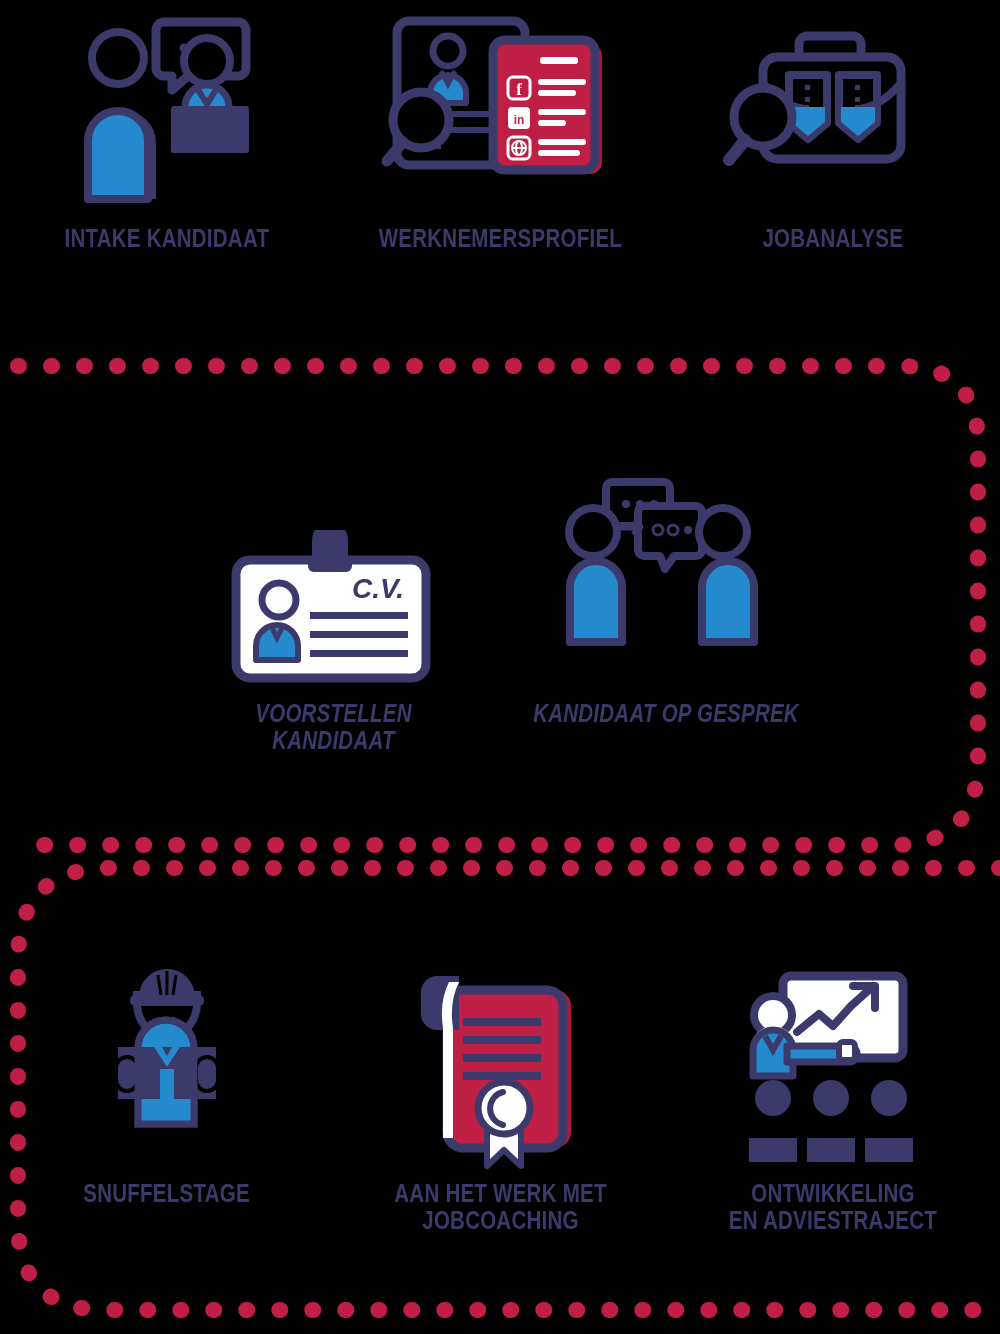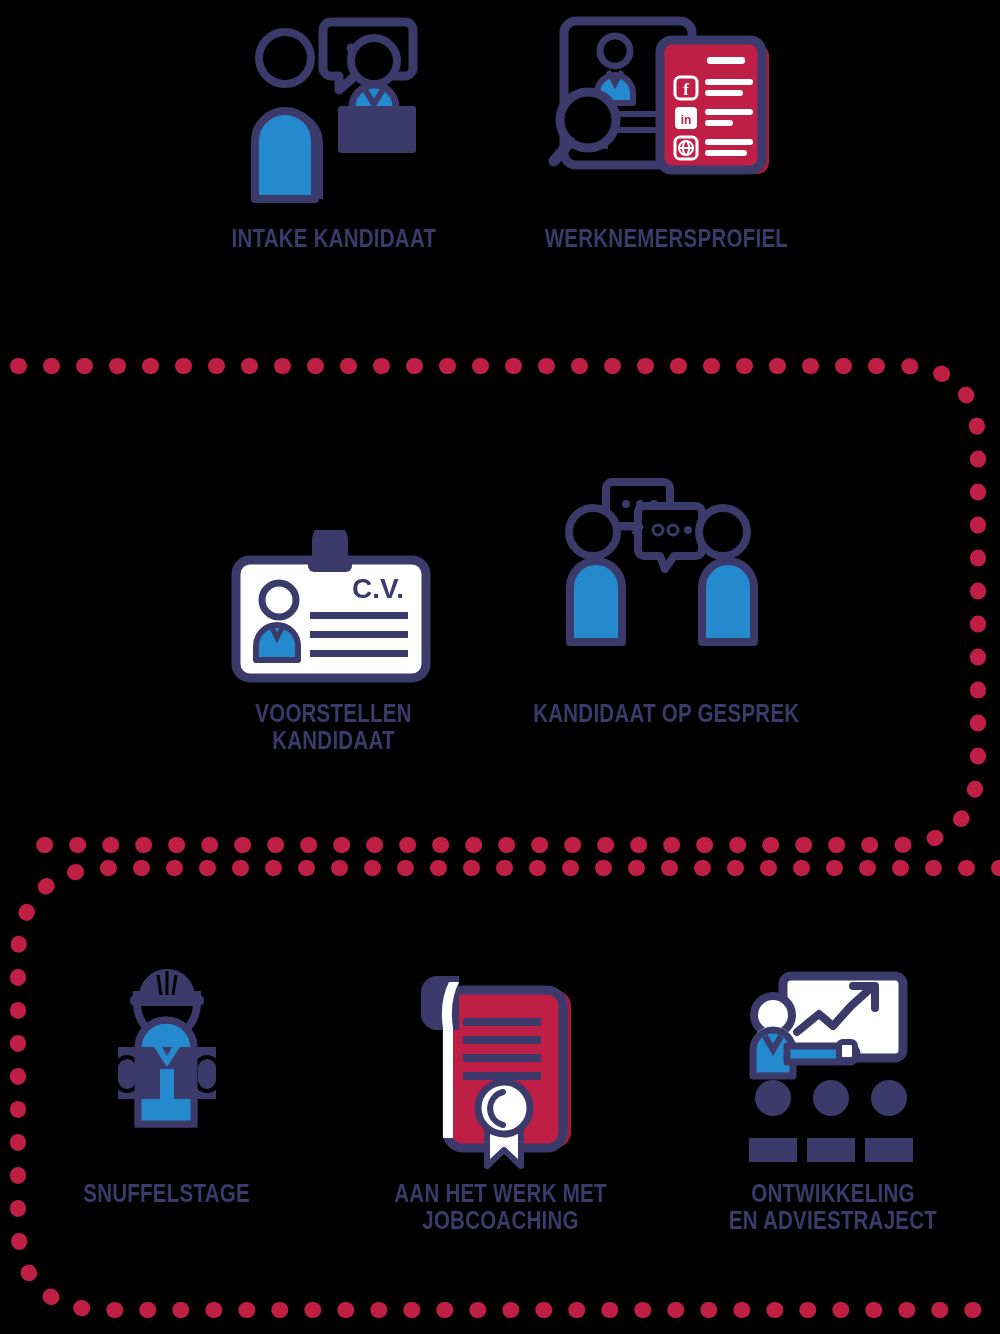--- a/index.html
+++ b/index.html
@@ -58,21 +58,21 @@
     font-size: 25px;
     letter-spacing: 0.3px;
     line-height: 1.08;
     transform: scaleX(0.82);
     transform-origin: center top;
     white-space: pre-line;
   }
 
   
   #row-1 { top: 0px; }
-  #row-2 { top: 455px; }
+  #row-2 { top: 455px; font-style: italic; }
   #row-3 { top: 945px; }
 
   #row-1 .icon-box { height: 215px; }
   #row-2 .icon-box { height: 235px; }
   #row-3 .icon-box { height: 225px; }
 </style>
 </head>
 <body>
 
 <div id="stage">
@@ -149,20 +149,46 @@
           <circle cx="144" cy="133" r="7" fill="none" stroke="#ffffff" stroke-width="2"></circle>
           <ellipse cx="144" cy="133" rx="3" ry="7" fill="none" stroke="#ffffff" stroke-width="2"></ellipse>
           <line x1="137" y1="133" x2="151" y2="133" stroke="#ffffff" stroke-width="2"></line>
           <rect x="163" y="124" width="48" height="6" rx="3" fill="#ffffff"></rect>
           <rect x="163" y="135" width="42" height="6" rx="3" fill="#ffffff"></rect>
         </svg>
       </div>
       <div class="caption">WERKNEMERSPROFIEL</div>
     </div>
 
+    <div class="cell">
+      <div class="icon-box">
+        <svg width="225" height="190" viewBox="0 0 225 190" xmlns="http://www.w3.org/2000/svg">
+
+          <path d="M78 35 v-16 a8 8 0 0 1 8 -8 h46 a8 8 0 0 1 8 8 v16" fill="none" stroke="#3b3a6b" stroke-width="9" stroke-linejoin="round"></path>
+
+          <rect x="42" y="32" width="138" height="102" rx="14" fill="none" stroke="#3b3a6b" stroke-width="9"></rect>
+
+          <path d="M42 58 q22 26 46 26 M180 58 q-22 26 -46 26" fill="none" stroke="#3b3a6b" stroke-width="8"></path>
+
+          <path d="M68 50 h38 v48 l-19 16 l-19 -16 z" fill="none" stroke="#3b3a6b" stroke-width="8" stroke-linejoin="round"></path>
+          <path d="M70 82 h34 v15 l-17 14 l-17 -14 z" fill="#2589cd"></path>
+          <rect x="84" y="60" width="5" height="5" fill="#3b3a6b"></rect>
+          <rect x="84" y="72" width="5" height="5" fill="#3b3a6b"></rect>
+
+          <path d="M118 50 h38 v48 l-19 16 l-19 -16 z" fill="none" stroke="#3b3a6b" stroke-width="8" stroke-linejoin="round"></path>
+          <path d="M120 82 h34 v15 l-17 14 l-17 -14 z" fill="#2589cd"></path>
+          <rect x="134" y="60" width="5" height="5" fill="#3b3a6b"></rect>
+          <rect x="134" y="72" width="5" height="5" fill="#3b3a6b"></rect>
+
+          <circle cx="42" cy="92" r="29" fill="#000000" stroke="#3b3a6b" stroke-width="9"></circle>
+          <line x1="24" y1="115" x2="8" y2="135" stroke="#3b3a6b" stroke-width="12" stroke-linecap="round"></line>
+        </svg>
+      </div>
+      <div class="caption">JOBANALYSE</div>
+    </div>
 
   </div>
 
   <div class="row" id="row-2">
 
     <div class="cell">
       <div class="icon-box">
         <svg width="215" height="160" viewBox="0 0 215 160" xmlns="http://www.w3.org/2000/svg">
 
           <path d="M86 10 a18 18 0 0 1 36 0 v22 h-36 z" fill="#3b3a6b"></path>

